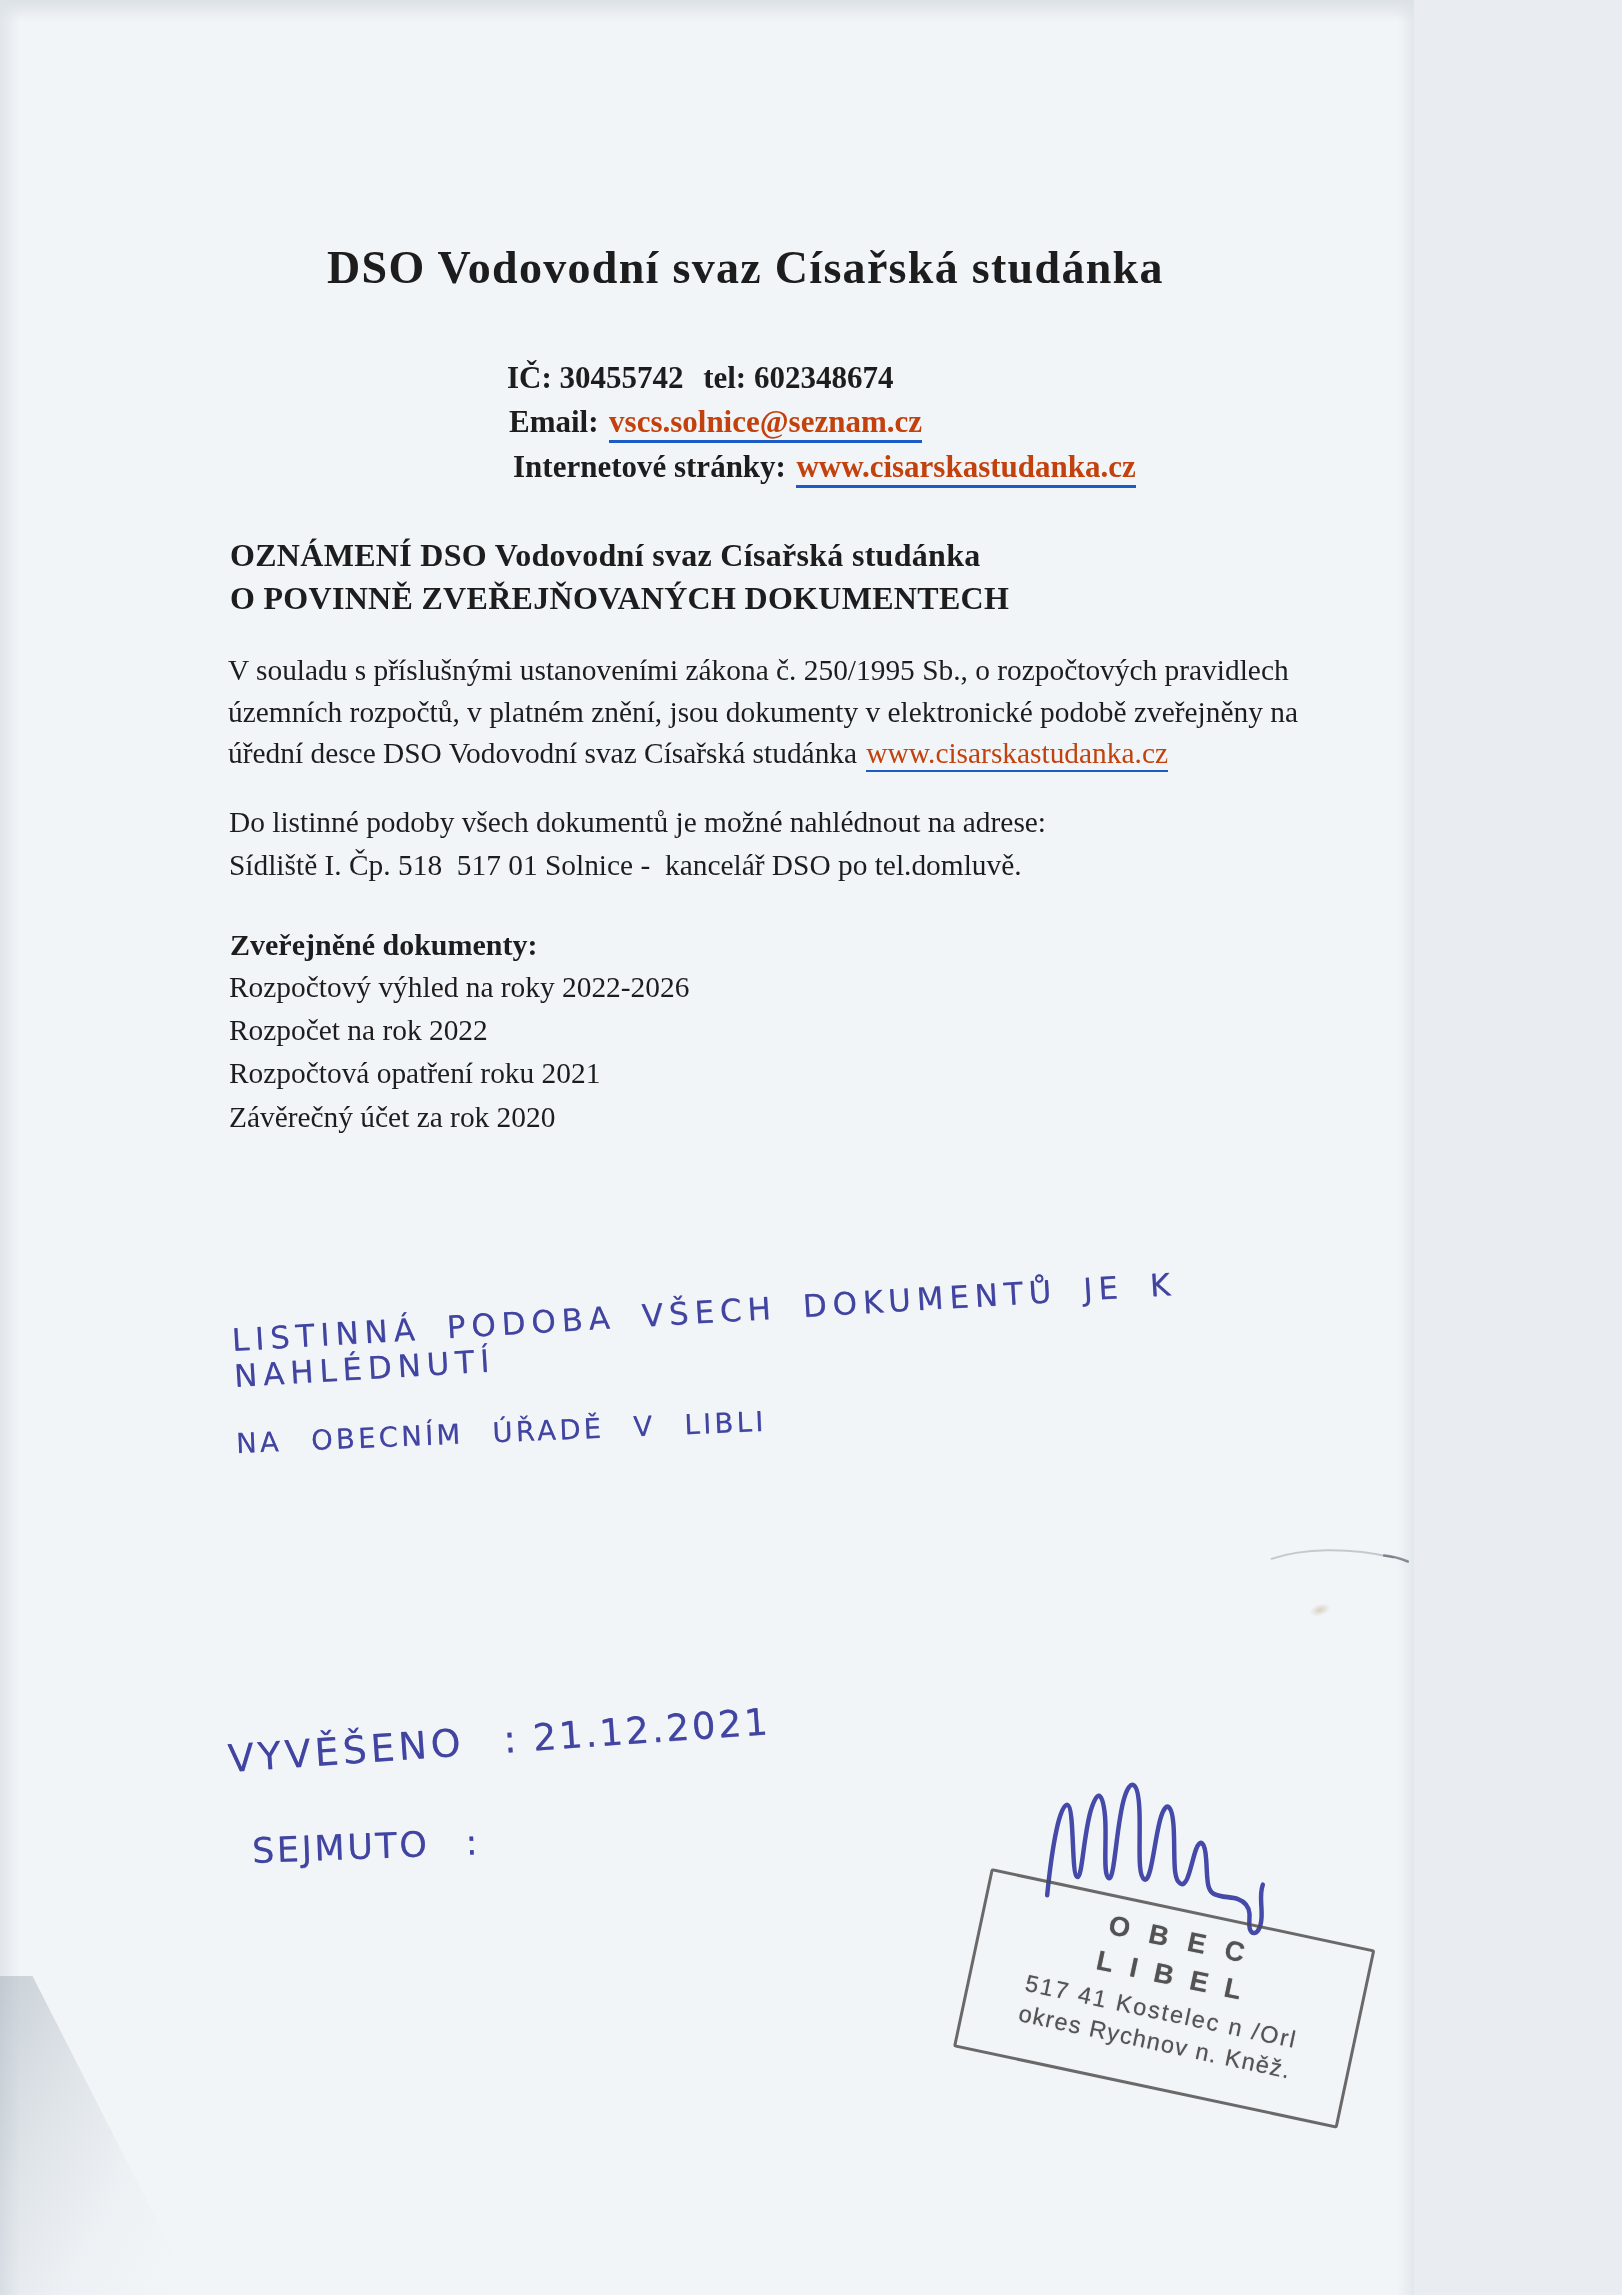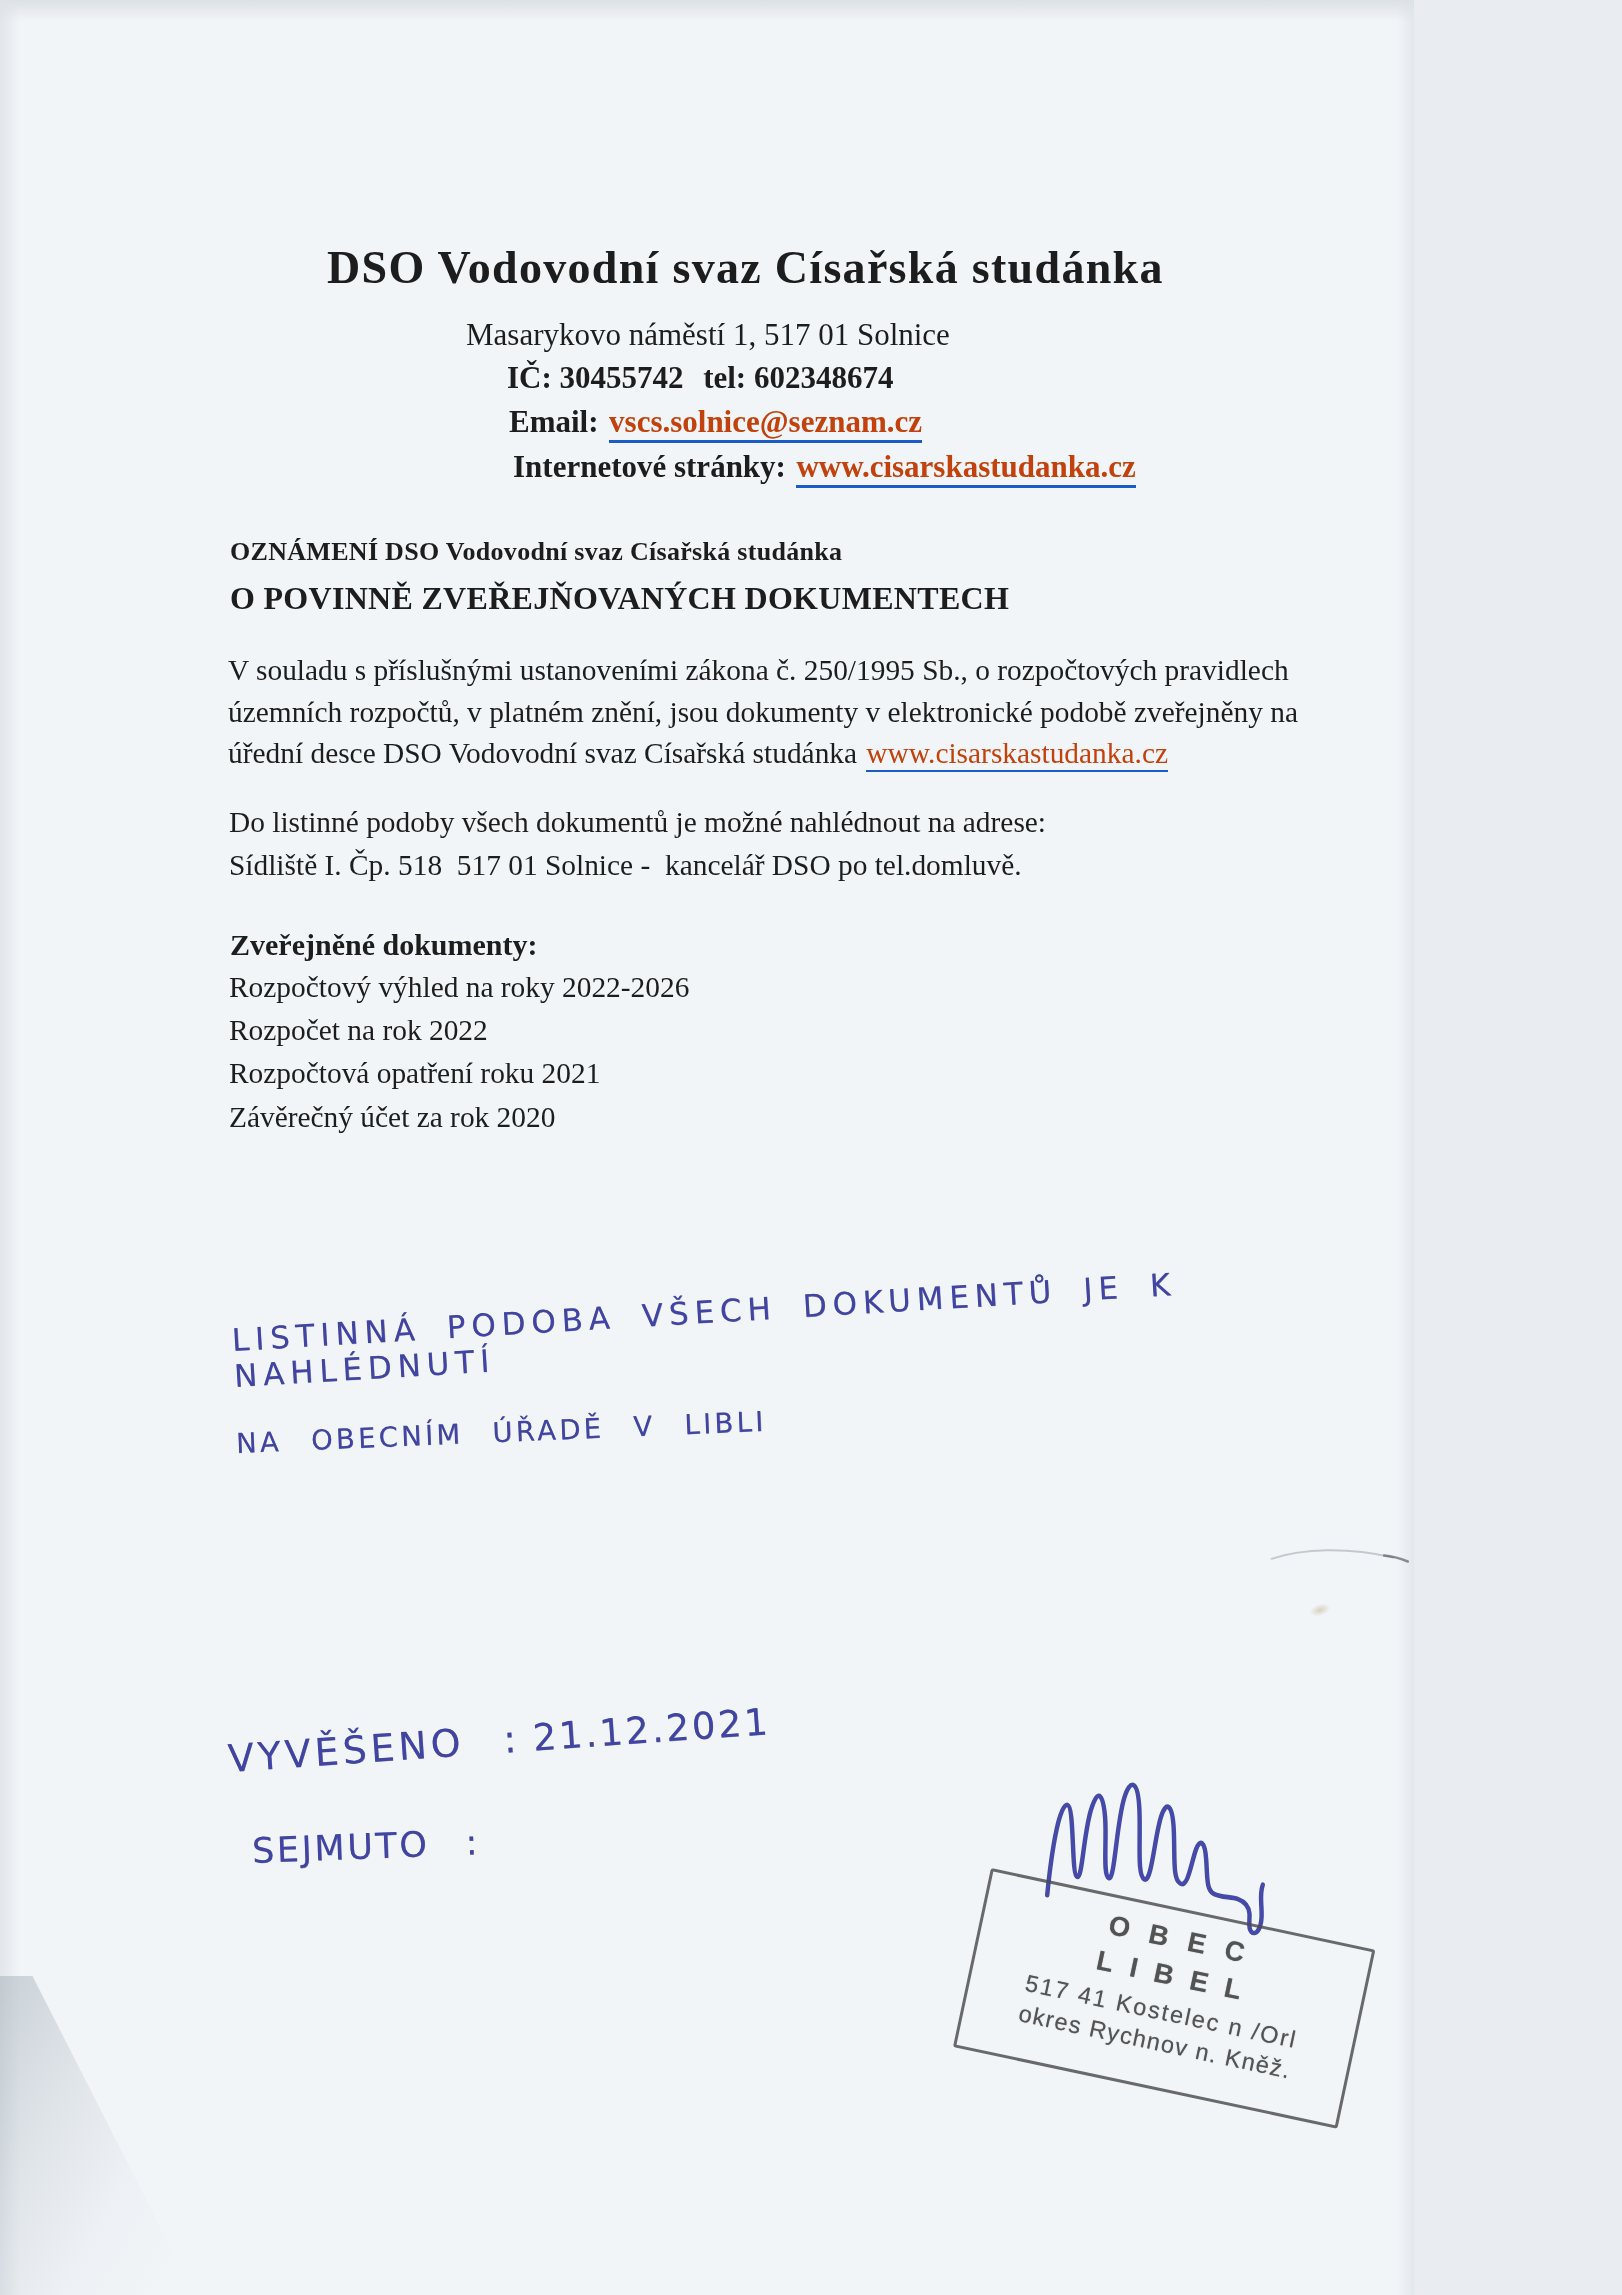--- a/index.html
+++ b/index.html
@@ -25,21 +25,21 @@
   .org-ic-tel .tel { margin-left: 19.6px; }
   .org-email { left: 509px; top: 404px; font-size: 31px; font-weight: bold; }
   .org-web { left: 513px; top: 449px; font-size: 31px; font-weight: bold; }
   a.doc-link {
     color: #c2410c; text-decoration: none;
     border-bottom: 3.3px solid #1b5bc8; padding-bottom: 0.7px;
     margin-left: 10.5px; cursor: pointer;
   }
 
   
-  .notice-1 { left: 230px; top: 537px; font-size: 26px; font-weight: bold; letter-spacing: 0.3px; }
+  .notice-1 { left: 230px; top: 537px; font-size: 32px; font-weight: bold; letter-spacing: 0.3px; }
   .notice-2 { left: 230px; top: 580px; font-size: 32px; font-weight: bold; letter-spacing: 0.3px; }
 
   
   .body-line { font-size: 29.4px; }
   .intro-1 { left: 228px; top: 654px; }
   .intro-2 { left: 228px; top: 696px; }
   .intro-3 { left: 228px; top: 737px; }
   .intro-3 a.doc-link { border-bottom-width: 2.6px; margin-left: 9.2px; }
   .access-1 { left: 229px; top: 806px; }
   .access-2 { left: 229px; top: 849px; }
@@ -136,21 +136,20 @@
   <div class="abs edge-shadow-left"></div>
   <div class="abs edge-shadow-right"></div>
   <div class="abs fold-shadow"></div>
   <div class="abs smudge-dot"></div>
   <svg class="abs" style="left:1269px; top:1543px;" width="144" height="29" viewBox="0 0 220 44">
     <path d="M4 24 C 52 8 120 6 190 22" stroke="rgba(140,148,158,0.45)" stroke-width="3" fill="none" stroke-linecap="round"></path>
     <path d="M176 19 C 190 20 202 24 212 28" stroke="rgba(90,98,108,0.7)" stroke-width="4" fill="none" stroke-linecap="round"></path>
   </svg>
 
   <div class="abs org-title">DSO Vodovodní svaz Císařská studánka</div>
-  <div class="abs org-address">Masarykovo náměstí 1, 517 01 Solnice</div>
   <div class="abs org-ic-tel">
     <span>IČ: 30455742</span><span class="tel">tel: 602348674</span>
   </div>
   <div class="abs org-email">
     <span>Email:</span><a href="#" class="doc-link">vscs.solnice@seznam.cz</a>
   </div>
   <div class="abs org-web">
     <span>Internetové stránky:</span><a href="#" class="doc-link">www.cisarskastudanka.cz</a>
   </div>
 

